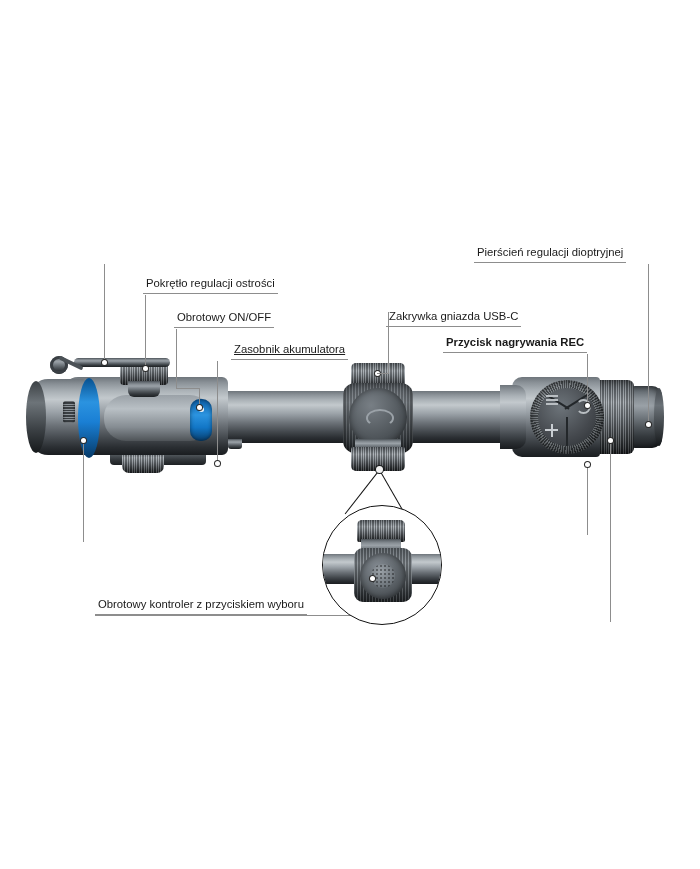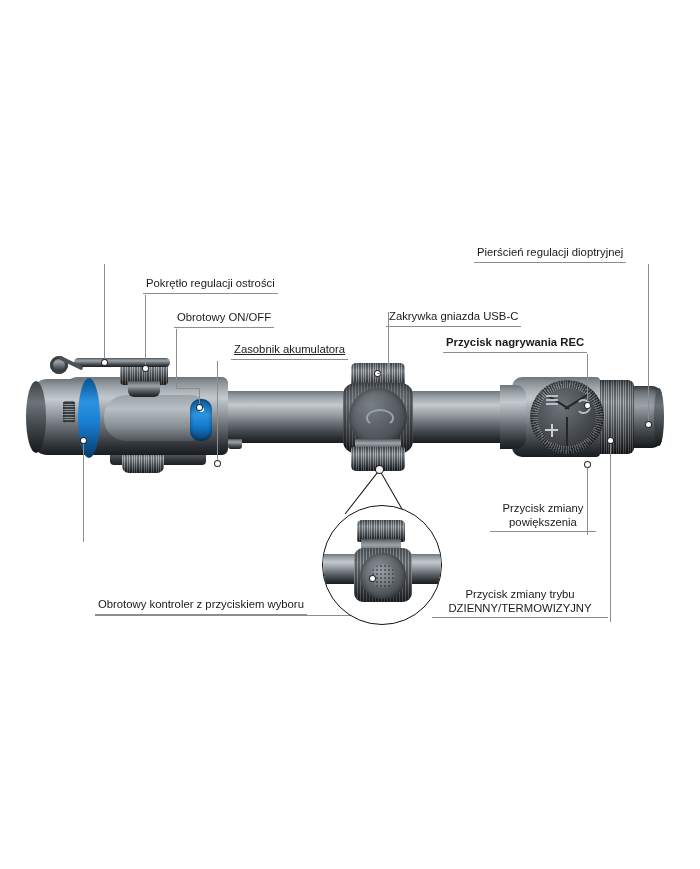--- a/index.html
+++ b/index.html
@@ -213,35 +213,23 @@
   </div>
   <div class="lead v" style="left:648px;top:264px;height:160px;"></div>
   <div class="dot" style="left:646px;top:422px;"></div>
 
   <div class="callout" style="left:443px;top:336px;font-weight:bold;">
     <span class="txt">Przycisk nagrywania REC</span>
   </div>
   <div class="lead v" style="left:587px;top:354px;height:51px;"></div>
   <div class="dot" style="left:585px;top:403px;"></div>
 
-  <div class="callout two" style="left:490px;top:502px;width:106px;">
-    <span class="txt">
-      <span>Przycisk zmiany</span>
-      <span class="l2">powiększenia</span>
-    </span>
-  </div>
   <div class="lead v" style="left:587px;top:467px;height:68px;"></div>
   <div class="dot" style="left:585px;top:462px;"></div>
 
-  <div class="callout two" style="left:432px;top:588px;width:176px;">
-    <span class="txt">
-      <span>Przycisk zmiany trybu</span>
-      <span class="l2">DZIENNY/TERMOWIZYJNY</span>
-    </span>
-  </div>
   <div class="lead v" style="left:610px;top:442px;height:180px;"></div>
   <div class="dot" style="left:608px;top:438px;"></div>
 
   <div class="taper" style="left:379px;top:470px;height:56px;transform:rotate(38deg);"></div>
   <div class="taper" style="left:379px;top:470px;height:56px;transform:rotate(-30deg);"></div>
   <div class="dot dark" style="left:376px;top:466px;width:7px;height:7px;"></div>
 
   <div id="mag">
 
     <div class="part metal" style="position:absolute;left:-6px;top:48px;width:132px;height:30px;"></div>

